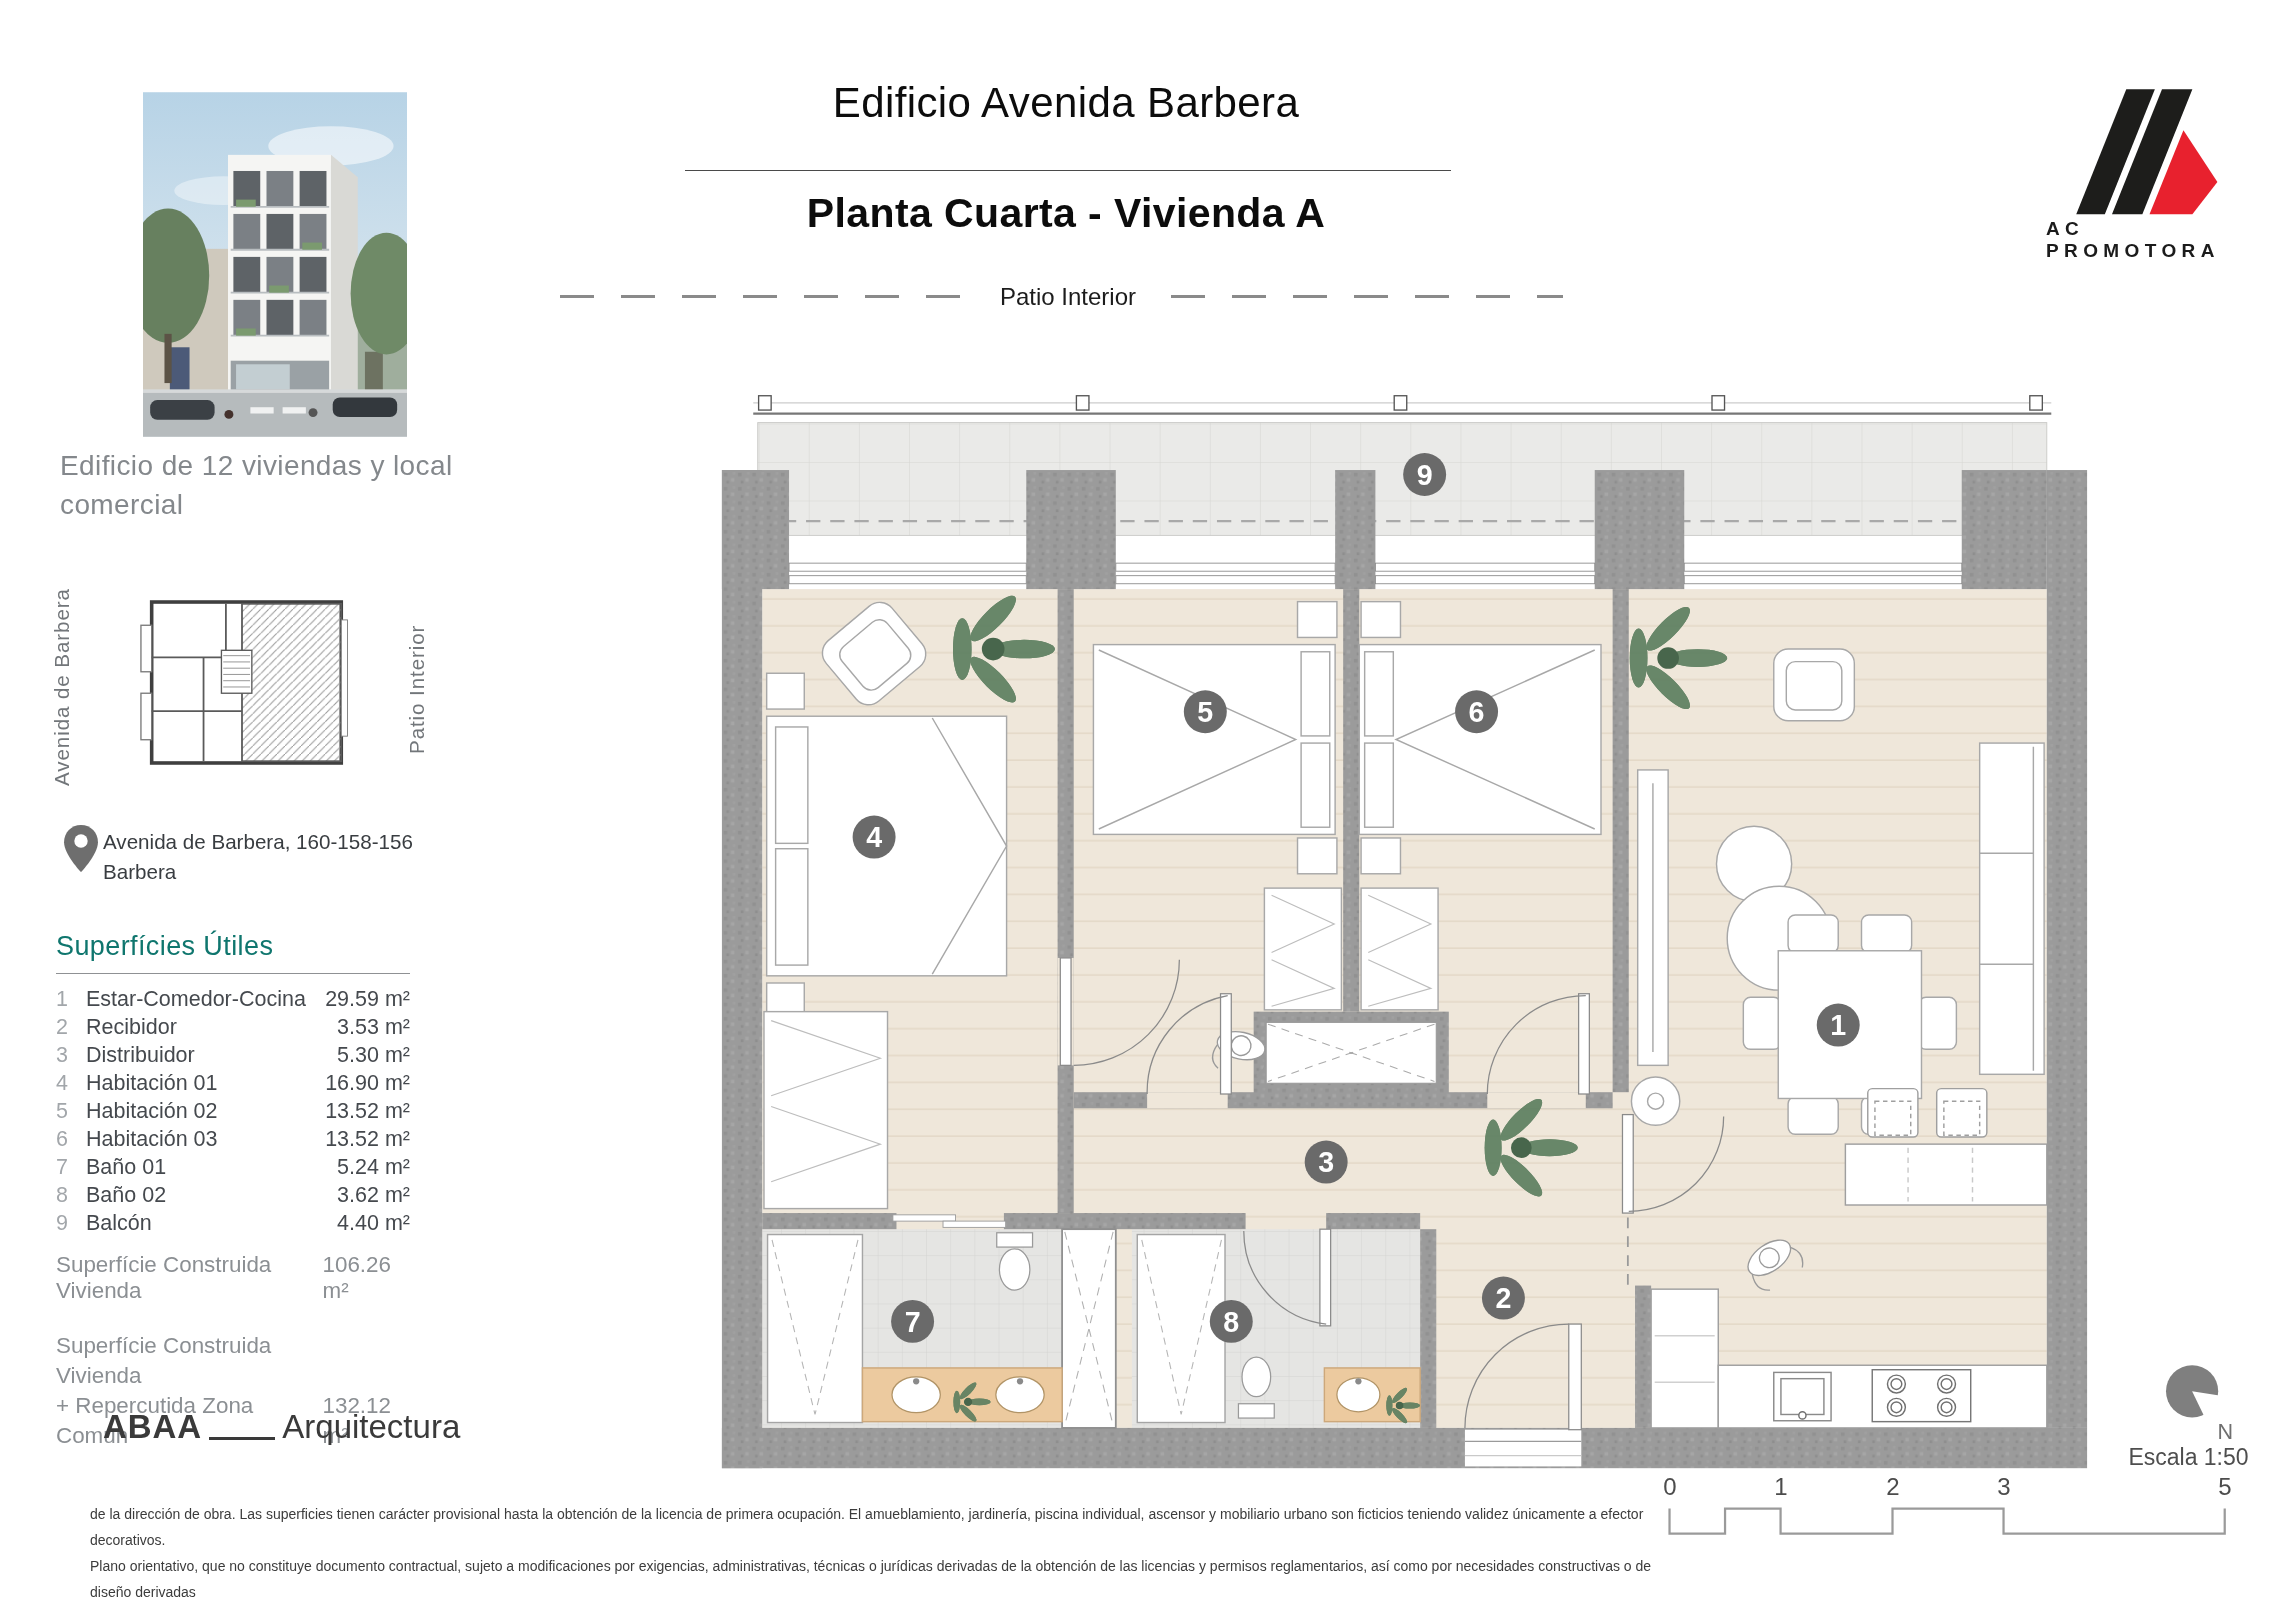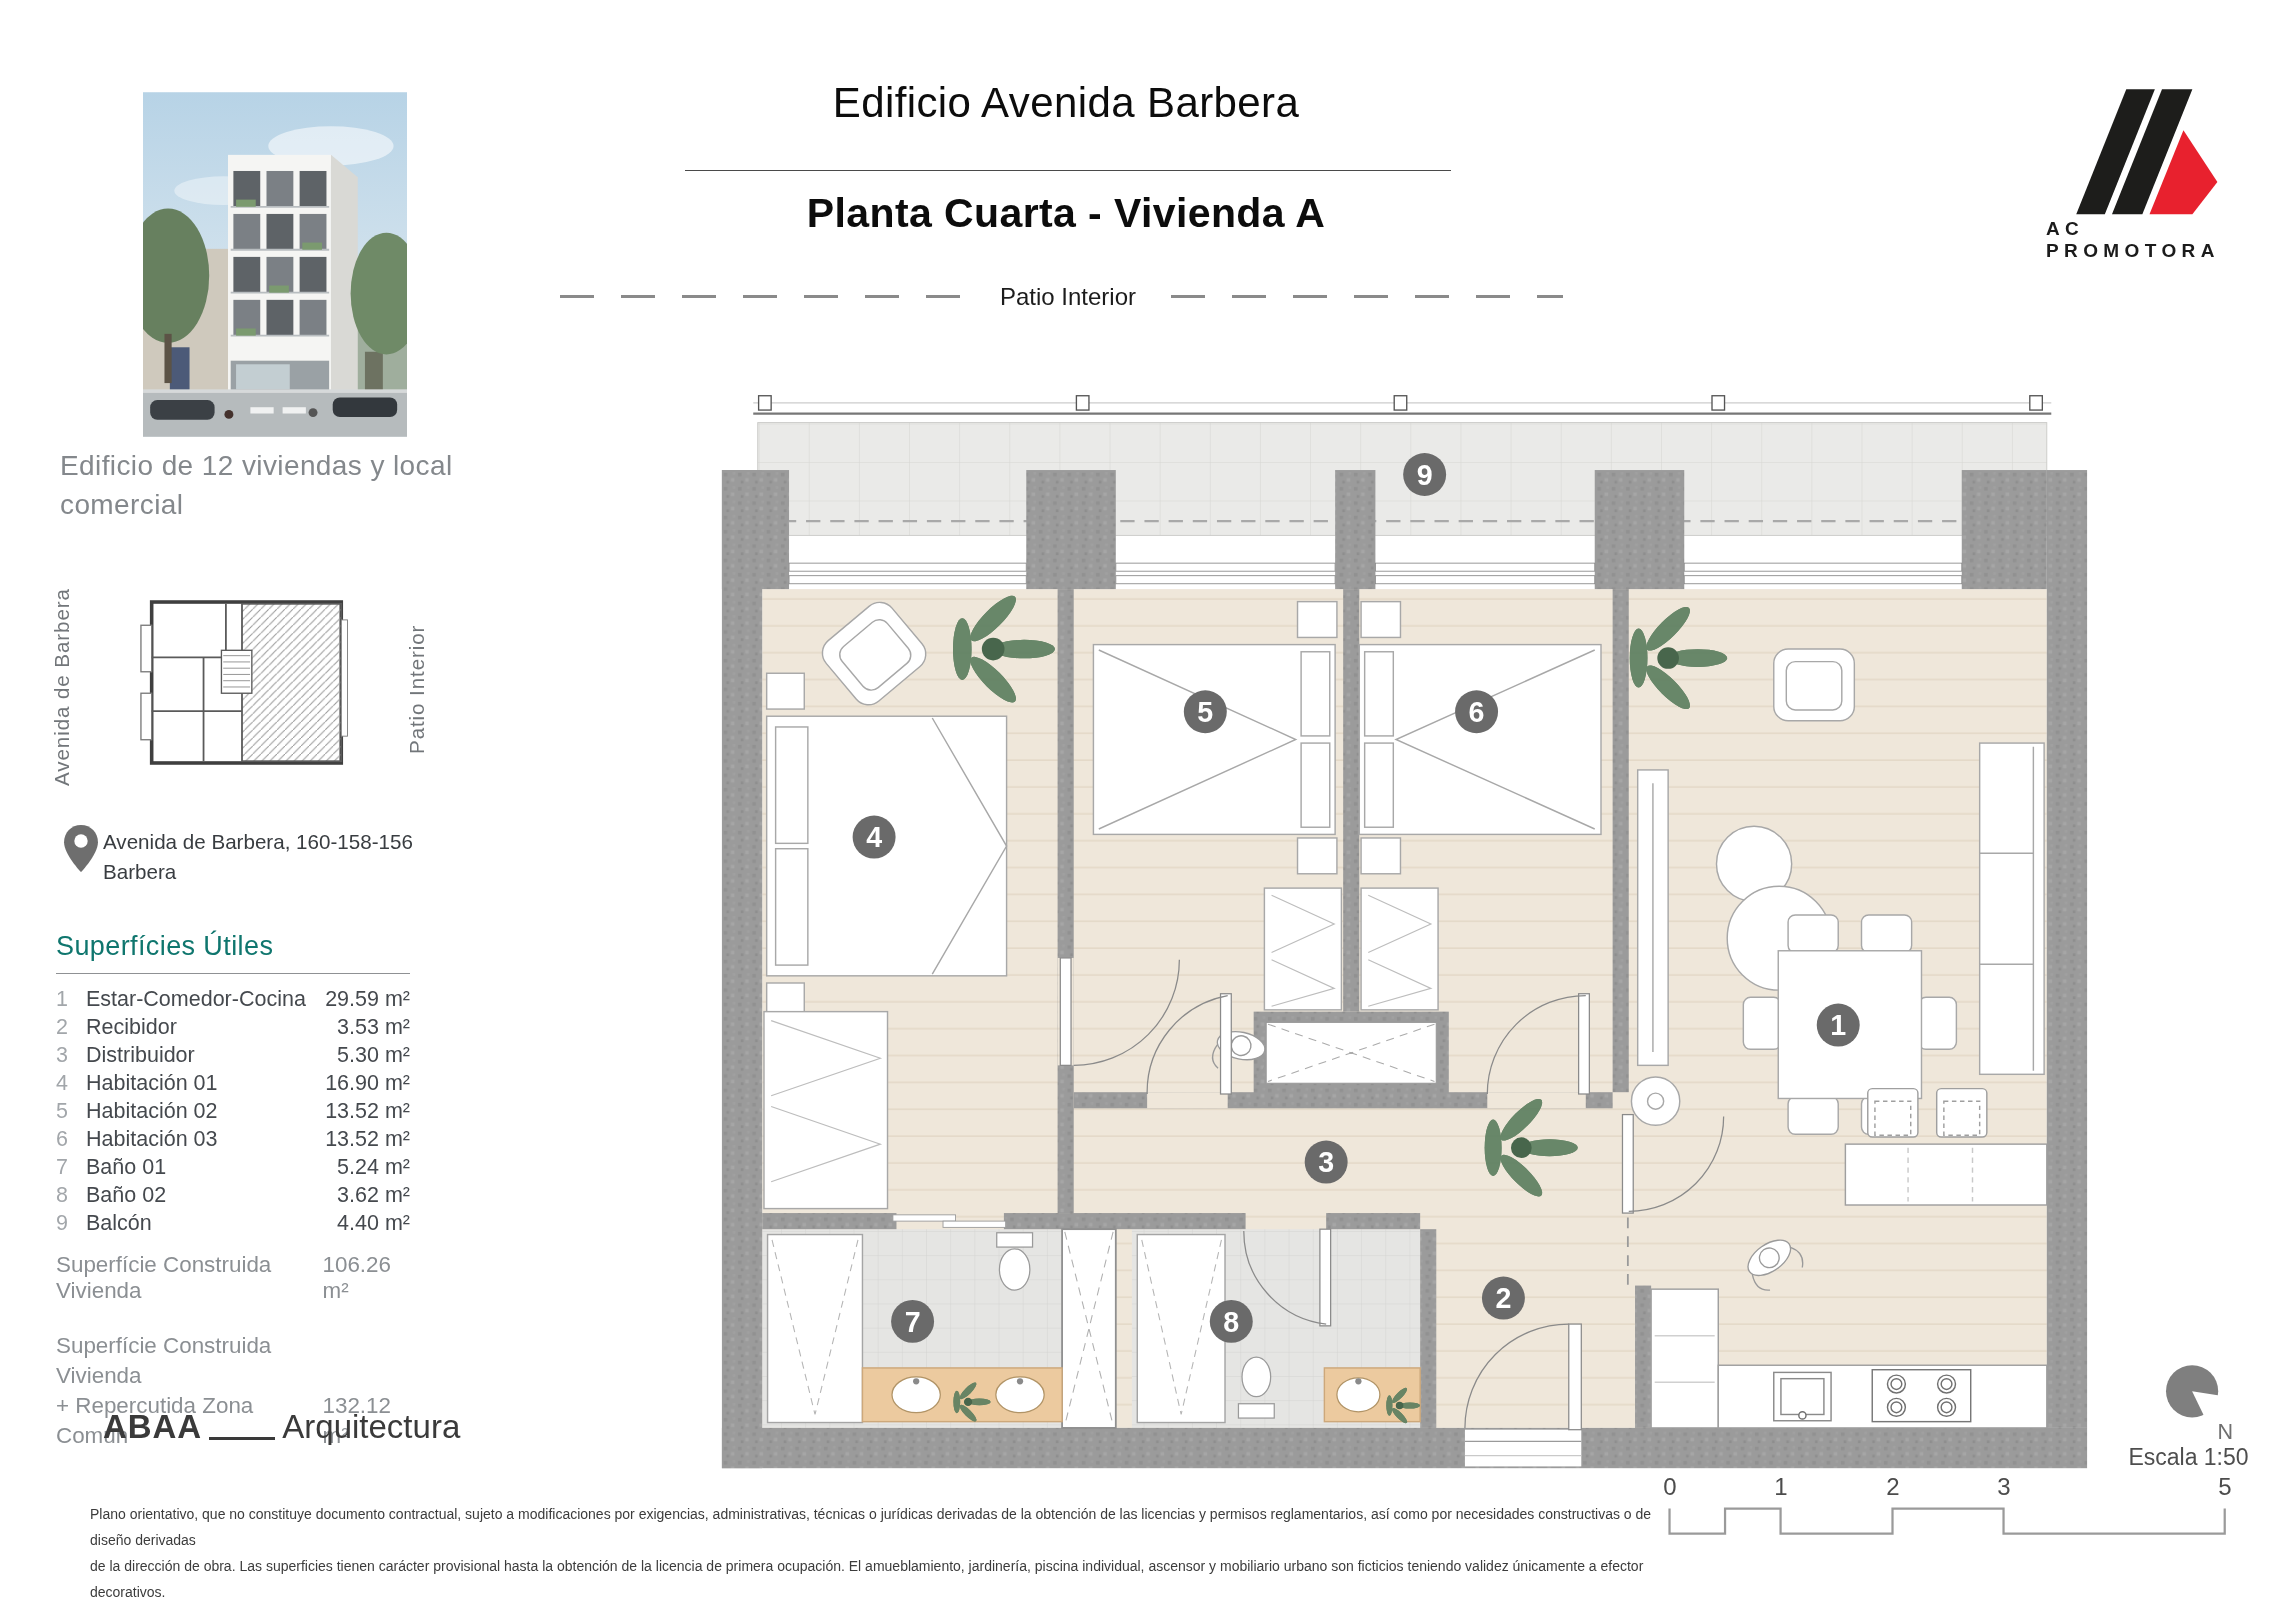--- a/index.html
+++ b/index.html
@@ -535,16 +535,16 @@
 <svg class="abs" style="left:1657px;top:1469px" width="591" height="81" viewBox="0 0 660 90">
   <path d="M14,44 V72 H76 V44 H138 V72 H263 V44 H387 V72 H634 V44" fill="none" stroke="#9a9a9a" stroke-width="2.5"></path>
 </svg>
 <div class="abs sb-lab" style="left:1643px">0</div>
 <div class="abs sb-lab" style="left:1754px">1</div>
 <div class="abs sb-lab" style="left:1866px">2</div>
 <div class="abs sb-lab" style="left:1977px">3</div>
 <div class="abs sb-lab" style="left:2198px">5</div>
 
 <div class="abs disclaimer">
+  <div>de la dirección de obra. Las superficies tienen carácter provisional hasta la obtención de la licencia de primera ocupación. El amueblamiento, jardinería, piscina individual, ascensor y mobiliario urbano son ficticios teniendo validez únicamente a efector decorativos.</div>
   <div>Plano orientativo, que no constituye documento contractual, sujeto a modificaciones por exigencias, administrativas, técnicas o jurídicas derivadas de la obtención de las licencias y permisos reglamentarios, así como por necesidades constructivas o de diseño derivadas</div>
-  <div>de la dirección de obra. Las superficies tienen carácter provisional hasta la obtención de la licencia de primera ocupación. El amueblamiento, jardinería, piscina individual, ascensor y mobiliario urbano son ficticios teniendo validez únicamente a efector decorativos.</div>
 </div>
 
 
 </body></html>

